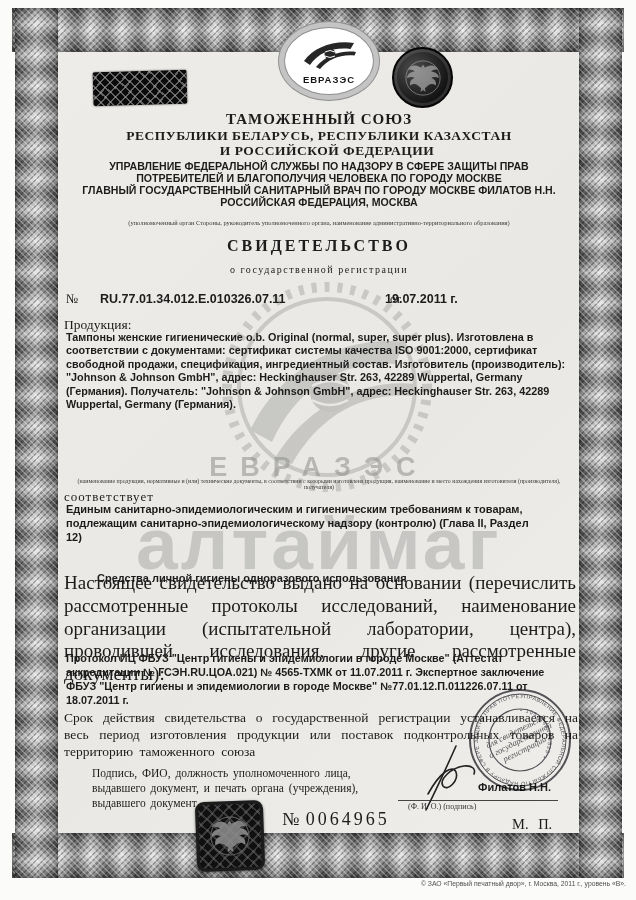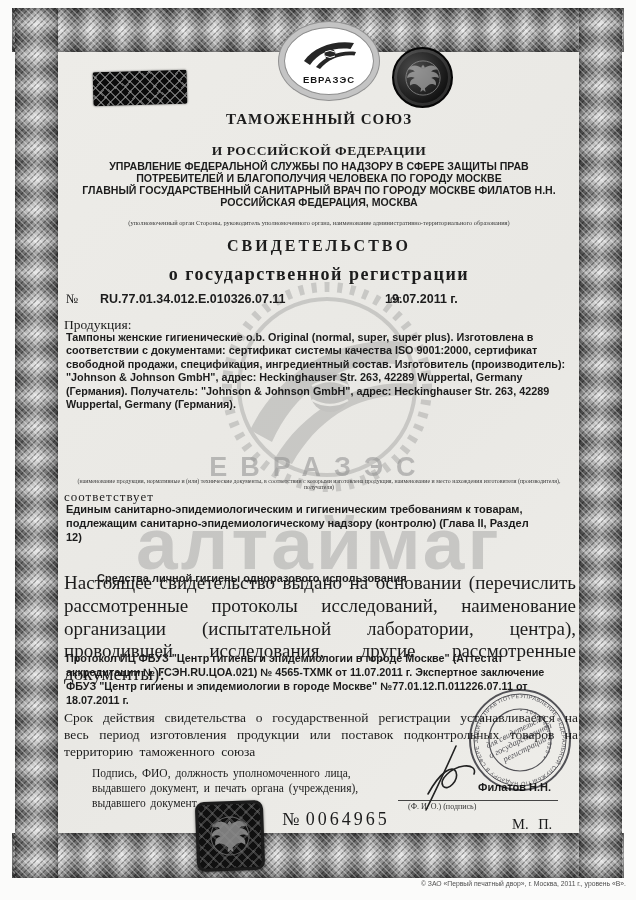--- a/index.html
+++ b/index.html
@@ -38,28 +38,28 @@
 
   
   .abs{position:absolute;z-index:4;}
   .center{text-align:center;}
   .sans{font-family:"Liberation Sans",sans-serif;}
   .b{font-weight:bold;}
   .just{text-align:justify;}
 
   .hdr-union1{left:62px;top:111px;width:514px;font-size:15px;font-weight:bold;letter-spacing:1px;}
   .hdr-union2{left:62px;top:128px;width:514px;font-size:13.5px;font-weight:bold;letter-spacing:.5px;}
-  .hdr-union3{left:62px;top:143px;width:514px;font-size:13.5px;font-weight:bold;letter-spacing:.5px;}
+  .hdr-union3{left:70px;top:143px;width:514px;font-size:13.5px;font-weight:bold;letter-spacing:.5px;}
   .hdr-auth{left:66px;top:160px;width:506px;font-size:10.6px;line-height:1.16;}
   .hdr-chief{left:66px;top:184px;width:506px;font-size:10.6px;}
   .hdr-loc{left:66px;top:196px;width:506px;font-size:10.6px;}
   .hdr-cap{left:62px;top:219px;width:514px;font-size:6.4px;color:#3a3a3a;}
 
   .title-main{left:62px;top:237px;width:514px;font-size:16px;font-weight:bold;letter-spacing:3px;}
-  .title-sub{left:62px;top:264px;width:514px;font-size:18px;font-weight:bold;letter-spacing:1.5px;}
+  .title-sub{left:62px;top:264px;width:514px;font-size:10px;font-weight:normal;letter-spacing:1.5px;}
 
   .reg-no-sign{left:66px;top:291px;font-size:13px;}
   .reg-no{left:100px;top:292px;font-size:12.5px;}
   .reg-from{left:362px;top:292px;font-size:12px;padding-left:28px;}
   .reg-date{left:385px;top:292px;font-size:12.5px;}
 
   .prod-label{left:64px;top:317px;font-size:13.5px;}
   .prod-text{left:66px;top:331px;width:508px;font-size:10.8px;line-height:1.25;}
   .prod-cap{left:62px;top:478px;width:514px;font-size:5.9px;color:#3a3a3a;}
 
@@ -159,20 +159,21 @@
 
   <div class="abs dark-round">
     <svg width="38" height="38" viewBox="0 0 60 60" style="opacity:.55">
       <path fill="#cfcfcf" d="M30 9 L27 13 L30 16 L33 13 Z
         M30 16 C21 7 9 9 6 17 C11 16 15 17 17 20 C10 20 5 24 5 30 C10 28 14 28 17 30 C11 32 8 37 10 42 C14 39 18 39 21 41 L27 46 L26 52 L30 49 L34 52 L33 46 L39 41 C42 39 46 39 50 42 C52 37 49 32 43 30 C46 28 50 28 55 30 C55 24 50 20 43 20 C45 17 49 16 54 17 C51 9 39 7 30 16 Z"></path>
       <circle cx="30" cy="30" r="27" fill="none" stroke="#bdbdbd" stroke-width="1.5"></circle>
     </svg>
   </div>
 
   <div class="abs center hdr-union1">ТАМОЖЕННЫЙ СОЮЗ</div>
+  <div class="abs center hdr-union2">РЕСПУБЛИКИ БЕЛАРУСЬ, РЕСПУБЛИКИ КАЗАХСТАН</div>
   <div class="abs center hdr-union3">И РОССИЙСКОЙ ФЕДЕРАЦИИ</div>
   <div class="abs center sans b hdr-auth">УПРАВЛЕНИЕ ФЕДЕРАЛЬНОЙ СЛУЖБЫ ПО НАДЗОРУ В СФЕРЕ ЗАЩИТЫ ПРАВ ПОТРЕБИТЕЛЕЙ И БЛАГОПОЛУЧИЯ ЧЕЛОВЕКА ПО ГОРОДУ МОСКВЕ</div>
   <div class="abs center sans b hdr-chief">ГЛАВНЫЙ ГОСУДАРСТВЕННЫЙ САНИТАРНЫЙ ВРАЧ ПО ГОРОДУ МОСКВЕ ФИЛАТОВ Н.Н.</div>
   <div class="abs center sans b hdr-loc">РОССИЙСКАЯ ФЕДЕРАЦИЯ, МОСКВА</div>
   <div class="abs center hdr-cap">(уполномоченный орган Стороны, руководитель уполномоченного органа, наименование административно-территориального образования)</div>
 
   <div class="abs center b title-main">СВИДЕТЕЛЬСТВО</div>
   <div class="abs center b title-sub">о государственной регистрации</div>
 
   <div class="abs reg-no-sign">№</div>

